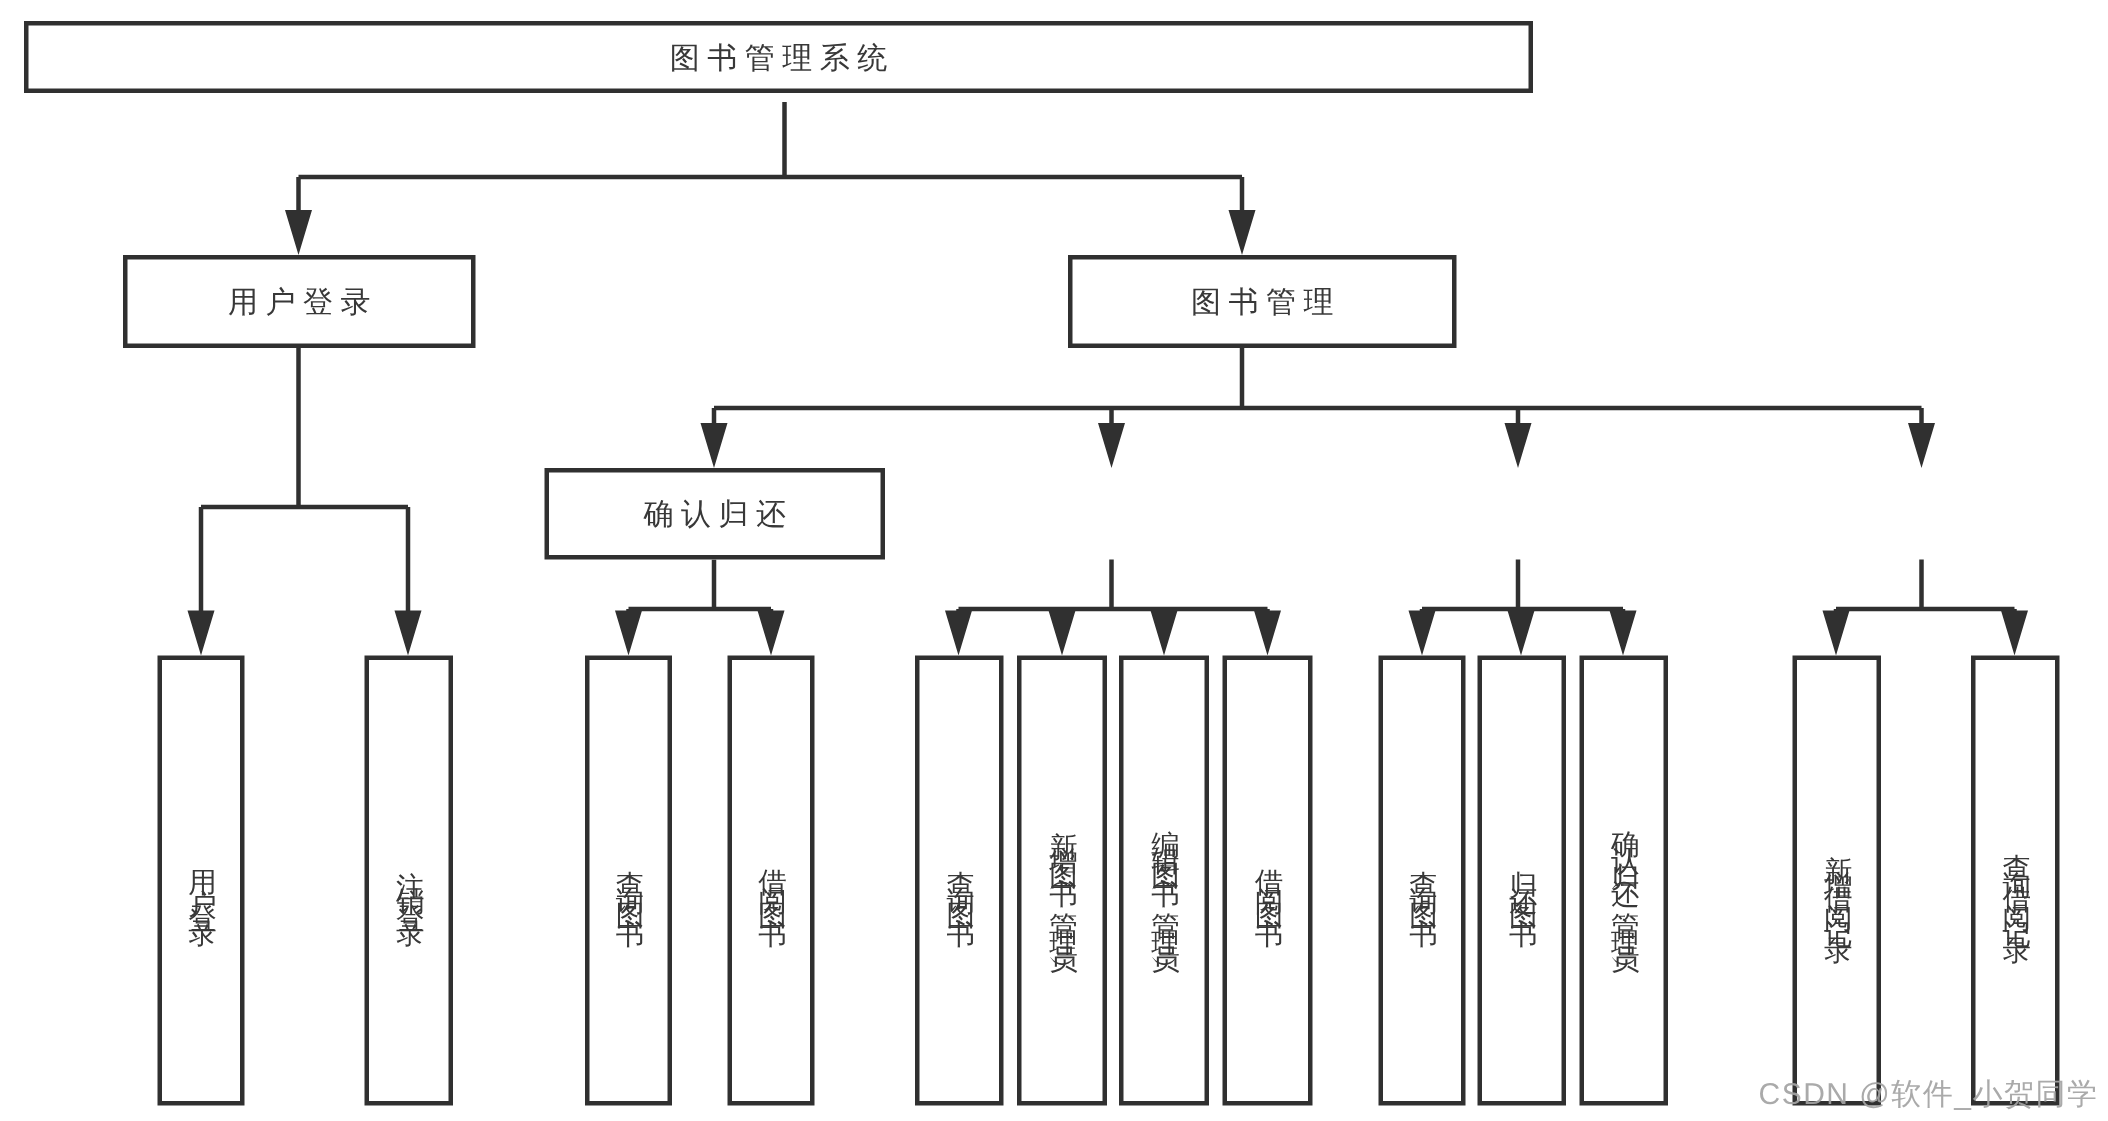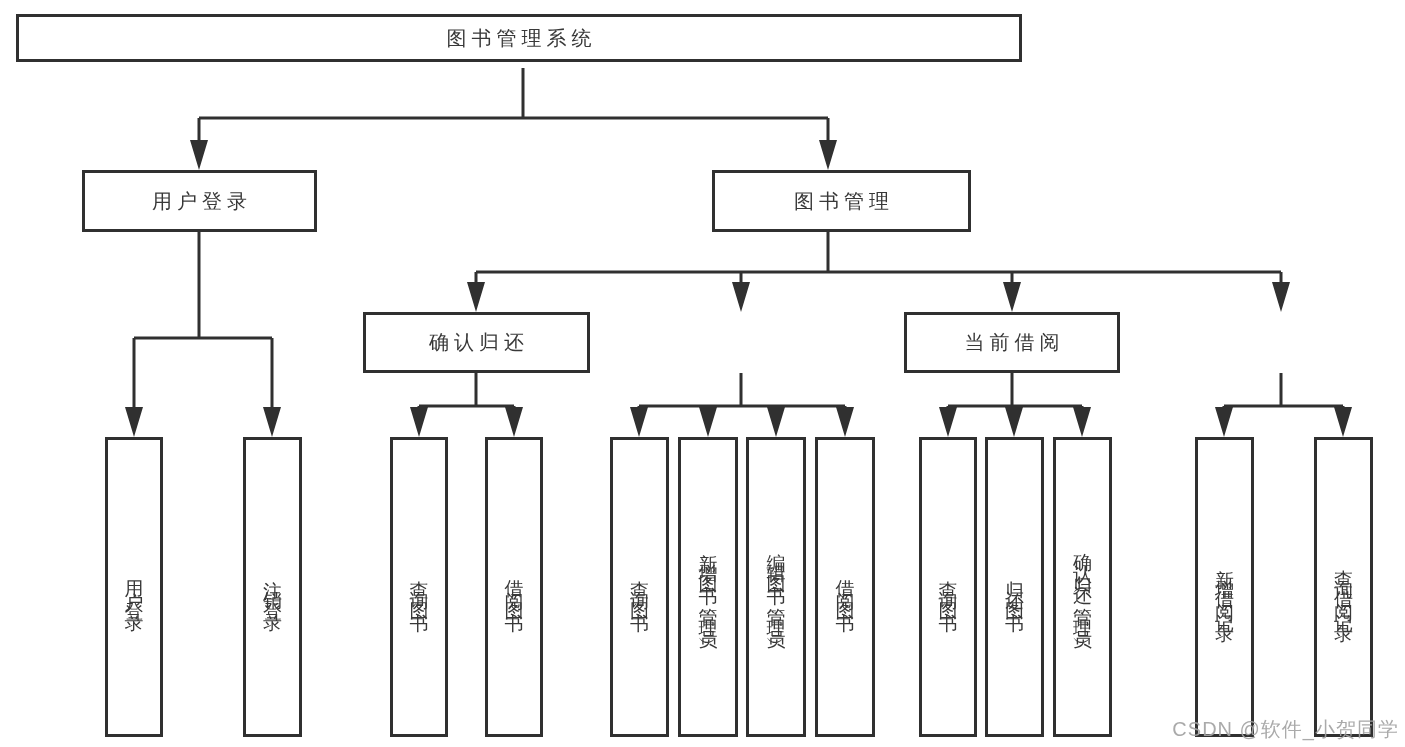--- a/index.html
+++ b/index.html
@@ -108,23 +108,20 @@
   <div class="node" style="left:82px;top:170px;width:235px;height:62px">
     <span class="lbl">用户登录</span>
   </div>
   <div class="node" style="left:712px;top:170px;width:259px;height:62px">
     <span class="lbl">图书管理</span>
   </div>
 
   <div class="node" style="left:363px;top:312px;width:227px;height:61px">
     <span class="lbl">确认归还</span>
   </div>
-  <div class="node" style="left:904px;top:312px;width:216px;height:61px">
-    <span class="lbl">当前借阅</span>
-  </div>
 
   <div class="node leaf" style="left:105px;top:437px;width:58px;height:300px">
     <span class="lbl">用户登录</span>
   </div>
   <div class="node leaf" style="left:243px;top:437px;width:59px;height:300px">
     <span class="lbl">注销登录</span>
   </div>
   <div class="node leaf" style="left:390px;top:437px;width:58px;height:300px">
     <span class="lbl">查询图书</span>
   </div>

